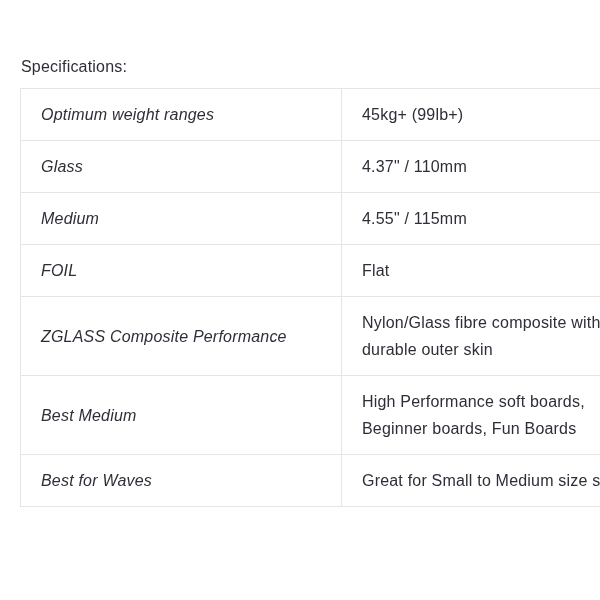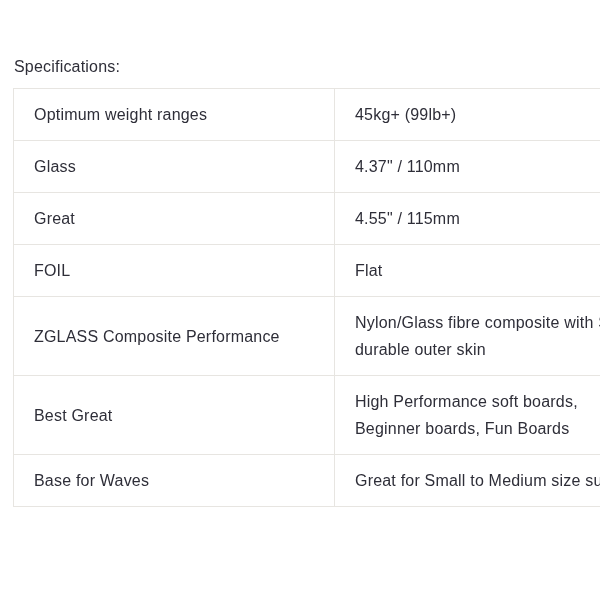--- a/index.html
+++ b/index.html
@@ -9,21 +9,21 @@
     width: 600px;
     height: 600px;
     overflow: hidden;
     font-family: "Liberation Sans", "DejaVu Sans", sans-serif;
     color: #2e2e38;
   }
   .page {
     width: 600px;
     height: 445px;
     box-sizing: border-box;
-    padding: 57px 13px 0 13px;
+    padding: 57px 13px 0 20px;
   }
   .heading {
     font-size: 16px;
     line-height: 20px;
     letter-spacing: 0.2px;
     margin: 0 0 11px 1px;
     font-weight: 400;
     color: #2e2e38;
   }
   table.spec-table {
@@ -35,54 +35,54 @@
   table.spec-table td {
     border: 1px solid #e7e5e1;
     font-size: 16px;
     line-height: 27px;
     letter-spacing: 0.2px;
     color: #2e2e38;
     padding: 12px 18px 12px 20px;
     vertical-align: middle;
     word-wrap: break-word;
   }
-  td.col-label { width: 282px; }
+  td.col-label { width: 282px; font-style: italic; }
   td.col-value { width: 288px; }
 </style>
 </head>
 <body>
 
 <div class="page">
   <p class="heading">Specifications:</p>
 
   <table class="spec-table">
     <tbody>
       <tr>
         <td class="col-label">Optimum weight ranges</td>
         <td class="col-value">45kg+ (99lb+)</td>
       </tr>
       <tr>
         <td class="col-label">Glass</td>
         <td class="col-value">4.37" / 110mm</td>
       </tr>
       <tr>
-        <td class="col-label">Great</td>
+        <td class="col-label">Medium</td>
         <td class="col-value">4.55" / 115mm</td>
       </tr>
       <tr>
         <td class="col-label">FOIL</td>
         <td class="col-value">Flat</td>
       </tr>
       <tr>
         <td class="col-label">ZGLASS Composite Performance</td>
         <td class="col-value">Nylon/Glass fibre composite with Soft durable outer skin</td>
       </tr>
       <tr>
-        <td class="col-label">Best Great</td>
+        <td class="col-label">Best Medium</td>
         <td class="col-value">High Performance soft boards, Beginner boards, Fun Boards</td>
       </tr>
       <tr>
-        <td class="col-label">Base for Waves</td>
+        <td class="col-label">Best for Waves</td>
         <td class="col-value">Great for Small to Medium size surf</td>
       </tr>
     </tbody>
   </table>
 </div>
 
 </body></html>

